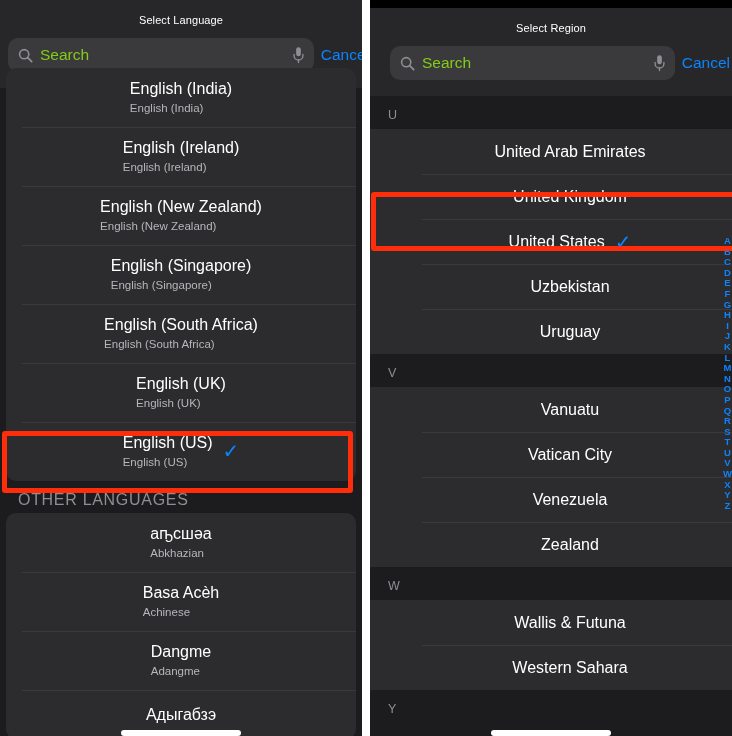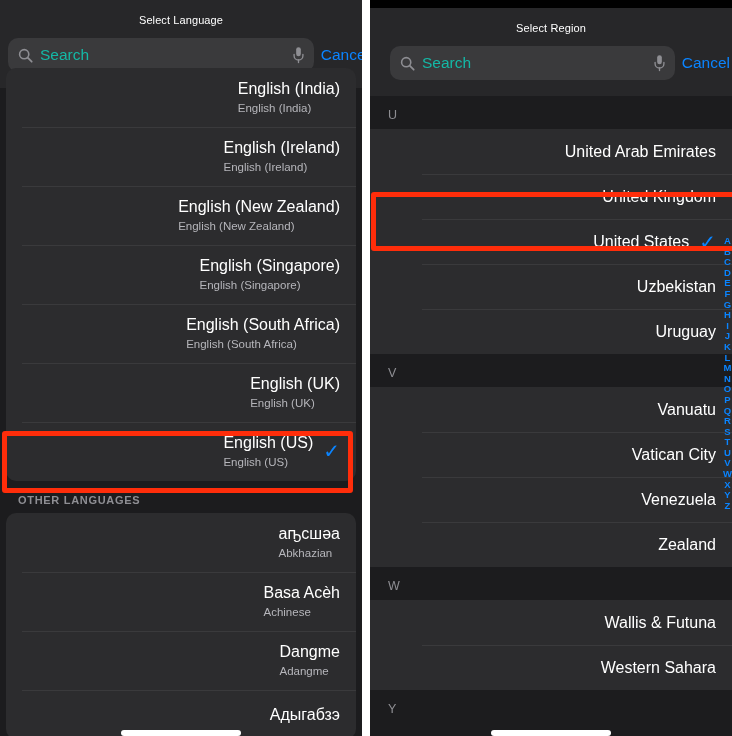--- a/index.html
+++ b/index.html
@@ -75,21 +75,21 @@
     border-radius: 10px;
     display: flex;
     align-items: center;
     padding: 0 9px 0 10px;
     gap: 7px;
     min-width: 0;
   }
   .search-icon { flex: 0 0 auto; width: 15px; height: 15px; display:block; }
   .search-placeholder {
     flex: 1 1 auto;
-    color: #14b8a6;
+    color: #84cc16;
     font-size: 15.5px;
     line-height: 18px;
     white-space: nowrap;
     overflow: hidden;
   }
   .mic-icon { flex: 0 0 auto; width: 13px; height: 18px; display:block; }
   .cancel-btn {
     flex: 0 0 auto;
     color: #0a84ff;
     font-size: 15.5px;
@@ -112,21 +112,21 @@
     overflow: hidden;
   }
   .panel-left .group { margin: 0 6px; }
   .panel-right .group { margin: 0; border-radius: 0; background: #2c2c2e; padding-left: 36px; }
 
   .row {
     position: relative;
     padding: 10px 16px 11px 16px;
     display: flex;
     align-items: center;
-    justify-content: flex-end;
+    justify-content: center;
     min-height: 49px;
   }
   .row + .row::before {
     content: "";
     position: absolute;
     left: 16px; right: 0; top: 0;
     height: 1px;
     background: #3a3a3c;
   }
   .row-text { min-width: 0; }
@@ -150,26 +150,25 @@
     line-height: 20px;
     font-weight: bold;
     margin-left: 10px;
   }
 
   
   .row-region { min-height: 44px; padding: 12px 16px 12px 18px; }
 
   .section-header {
     color: #8e8e93;
-    font-size: 11px;
+    font-size: 16px;
     letter-spacing: 0.7px;
     line-height: 14px;
     padding: 12px 4px 6px 18px;
     text-transform: uppercase;
-    font-weight: bold;
   }
   .section-header-region {
     color: #8e8e93;
     font-size: 12.5px;
     letter-spacing: 0.2px;
     line-height: 16px;
     padding: 11px 0 6px 18px;
     text-transform: none;
     background: #1c1c1e;
   }

